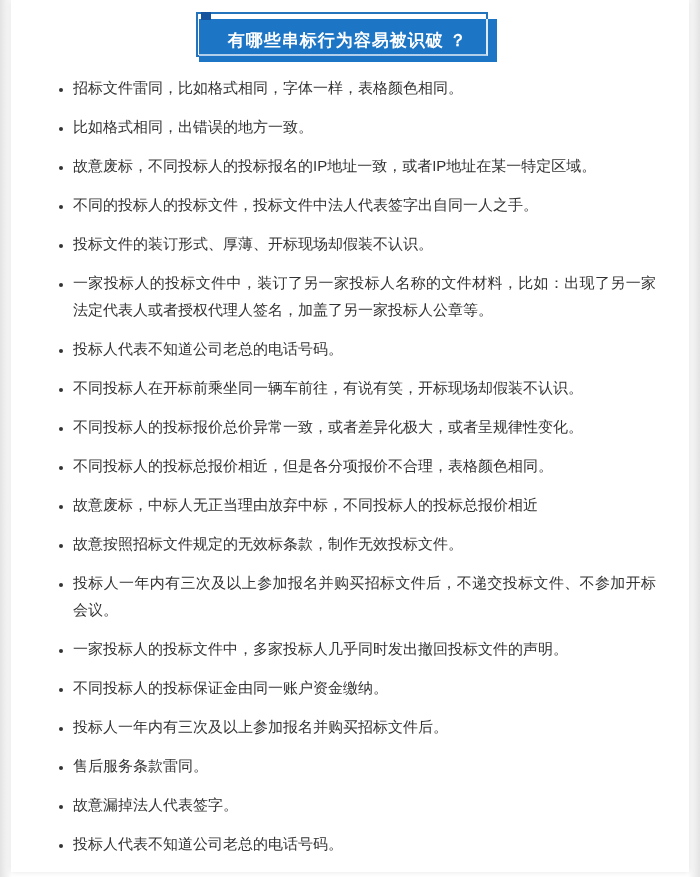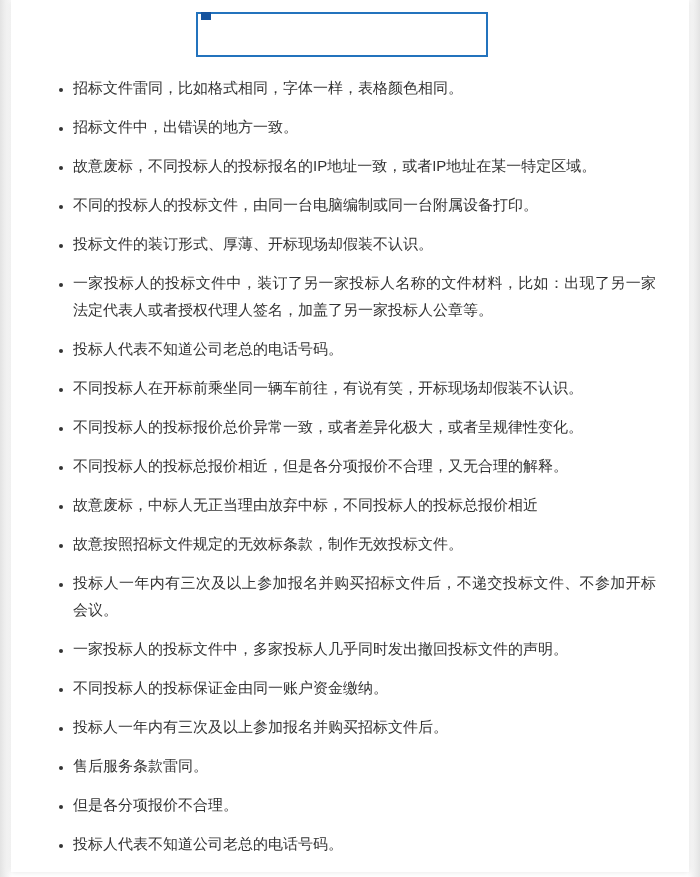--- a/index.html
+++ b/index.html
@@ -103,39 +103,43 @@
   }
 </style>
 </head>
 <body>
 
 <div class="page">
   <div class="card">
 
     <div class="banner-wrap">
       <div class="banner-outline"></div>
+      <div class="banner-fill">
+        <span class="inner-lines"></span>
+        <span class="banner-title">有哪些串标行为容易被识破 ？</span>
+      </div>
       <div class="banner-corner"></div>
     </div>
 
     <ul class="points">
         <li>招标文件雷同，比如格式相同，字体一样，表格颜色相同。</li>
-        <li>招标文件中，出错误的地方一致。</li>
+        <li>比如格式相同，出错误的地方一致。</li>
         <li>故意废标，不同投标人的投标报名的IP地址一致，或者IP地址在某一特定区域。</li>
-        <li>不同的投标人的投标文件，由同一台电脑编制或同一台附属设备打印。</li>
+        <li>不同的投标人的投标文件，投标文件中法人代表签字出自同一人之手。</li>
         <li>投标文件的装订形式、厚薄、开标现场却假装不认识。</li>
         <li>一家投标人的投标文件中，装订了另一家投标人名称的文件材料，比如：出现了另一家法定代表人或者授权代理人签名，加盖了另一家投标人公章等。</li>
         <li>投标人代表不知道公司老总的电话号码。</li>
         <li>不同投标人在开标前乘坐同一辆车前往，有说有笑，开标现场却假装不认识。</li>
         <li>不同投标人的投标报价总价异常一致，或者差异化极大，或者呈规律性变化。</li>
-        <li>不同投标人的投标总报价相近，但是各分项报价不合理，又无合理的解释。</li>
+        <li>不同投标人的投标总报价相近，但是各分项报价不合理，表格颜色相同。</li>
         <li>故意废标，中标人无正当理由放弃中标，不同投标人的投标总报价相近</li>
         <li>故意按照招标文件规定的无效标条款，制作无效投标文件。</li>
         <li>投标人一年内有三次及以上参加报名并购买招标文件后，不递交投标文件、不参加开标会议。</li>
         <li>一家投标人的投标文件中，多家投标人几乎同时发出撤回投标文件的声明。</li>
         <li>不同投标人的投标保证金由同一账户资金缴纳。</li>
         <li>投标人一年内有三次及以上参加报名并购买招标文件后。</li>
         <li>售后服务条款雷同。</li>
-        <li>但是各分项报价不合理。</li>
+        <li>故意漏掉法人代表签字。</li>
         <li>投标人代表不知道公司老总的电话号码。</li>
       </ul>
 
   </div>
 </div>
 
 </body></html>

